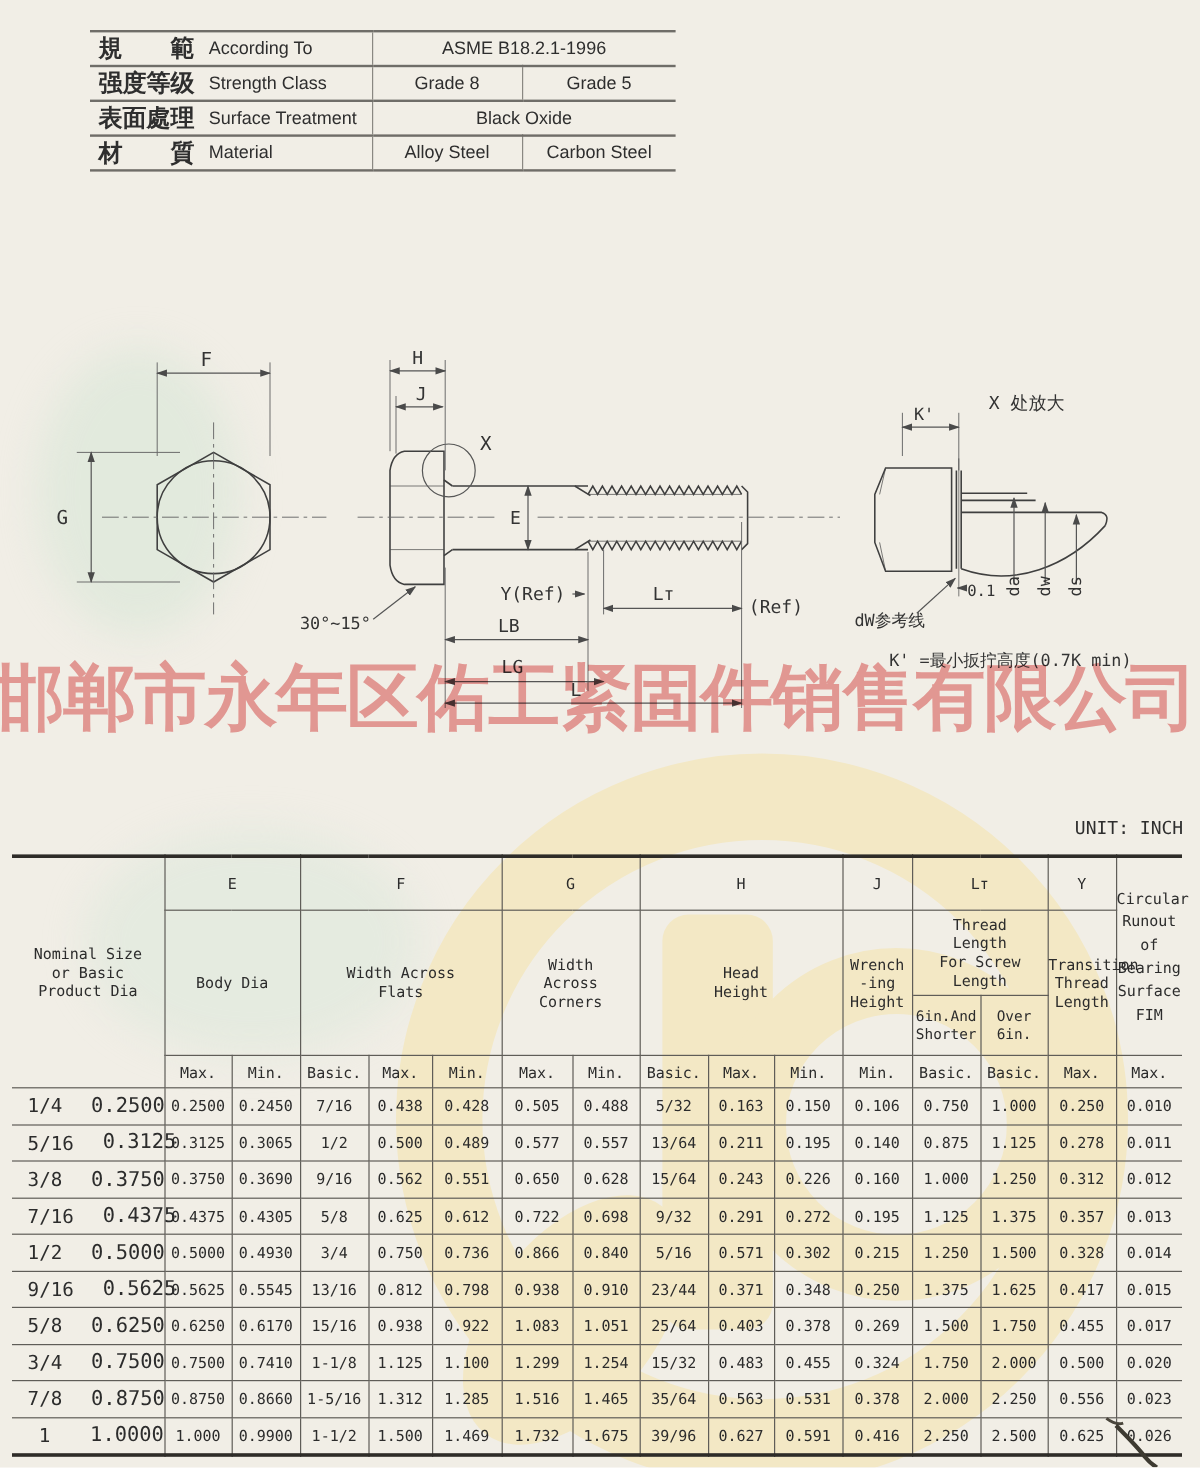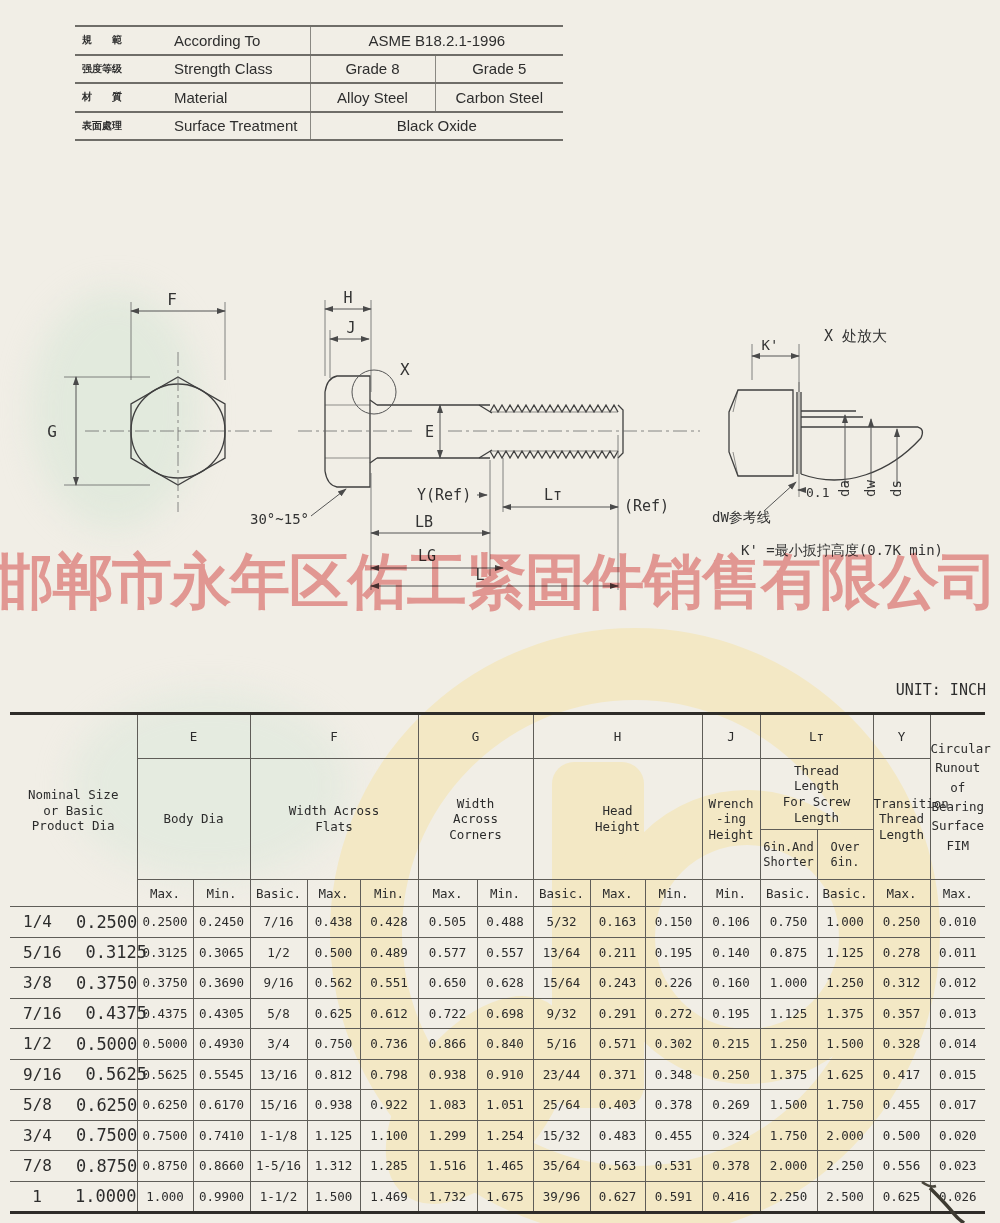--- a/index.html
+++ b/index.html
@@ -16,21 +16,21 @@
   
   #spec-table{position:absolute;left:75px;top:25px;width:488px;border-collapse:collapse;
       table-layout:fixed;z-index:3;font-family:"Liberation Sans", sans-serif;}
   #spec-table td{border-top:2px solid #6f6d68;border-bottom:2px solid #6f6d68;
       height:26.5px;font-size:15px;padding:0;}
   #spec-table td.lbl{border-right:1px solid #8a8882;padding-left:7px;}
   #spec-table td.val{text-align:center;}
   #spec-table td.v1{border-right:1px solid #8a8882;}
   .lblwrap{display:flex;align-items:center;gap:10px;}
   .cn{display:inline-flex;justify-content:space-between;width:82px;font-weight:600;
-      font-family:"DejaVu Sans", sans-serif;font-size:10px;}
+      font-family:"DejaVu Sans", sans-serif;font-size:20px;}
   
   #drawing{position:absolute;left:0;top:0;z-index:2;}
   #drawing text{font-family:"DejaVu Sans Mono", monospace;fill:#333;}
   .ol{stroke:#3f3f3f;stroke-width:1.3;fill:none;}
   .thin{stroke:#4a4a4a;stroke-width:.6;fill:none;}
   .dim{stroke:#555;stroke-width:1;fill:none;}
   .ext{stroke:#666;stroke-width:.8;fill:none;}
   .cl{stroke:#6a6a6a;stroke-width:.8;fill:none;stroke-dasharray:14 4 3 4;}
   
   #unit-label{position:absolute;right:14px;top:681px;font-size:15px;z-index:3;}
@@ -93,35 +93,35 @@
               <span class="cn">强度等级</span>
               <span>Strength Class</span>
             </span>
           </td>
       <td class="val v1">Grade 8</td>
       <td class="val">Grade 5</td>
     </tr>
     <tr>
       <td class="lbl">
             <span class="lblwrap">
-              <span class="cn">材　　質</span>
-              <span>Material</span>
-            </span>
-          </td>
-      <td class="val v1">Alloy Steel</td>
-      <td class="val">Carbon Steel</td>
+              <span class="cn">表面處理</span>
+              <span>Surface Treatment</span>
+            </span>
+          </td>
+      <td class="val" colspan="2">Black  Oxide</td>
     </tr>
     <tr>
       <td class="lbl">
             <span class="lblwrap">
-              <span class="cn">表面處理</span>
-              <span>Surface Treatment</span>
-            </span>
-          </td>
-      <td class="val" colspan="2">Black  Oxide</td>
+              <span class="cn">材　　質</span>
+              <span>Material</span>
+            </span>
+          </td>
+      <td class="val v1">Alloy Steel</td>
+      <td class="val">Carbon Steel</td>
     </tr>
   </tbody>
     </table>
 
   <svg id="drawing" width="1000" height="640" viewBox="0 0 1000 640">
     <defs>
       <marker id="mA" viewBox="0 0 10 10" refX="9" refY="5" markerWidth="9" markerHeight="9" orient="auto-start-reverse">
         <path d="M0,1.6 L10,5 L0,8.4 z" fill="#4a4a4a"></path>
       </marker>
     </defs>

